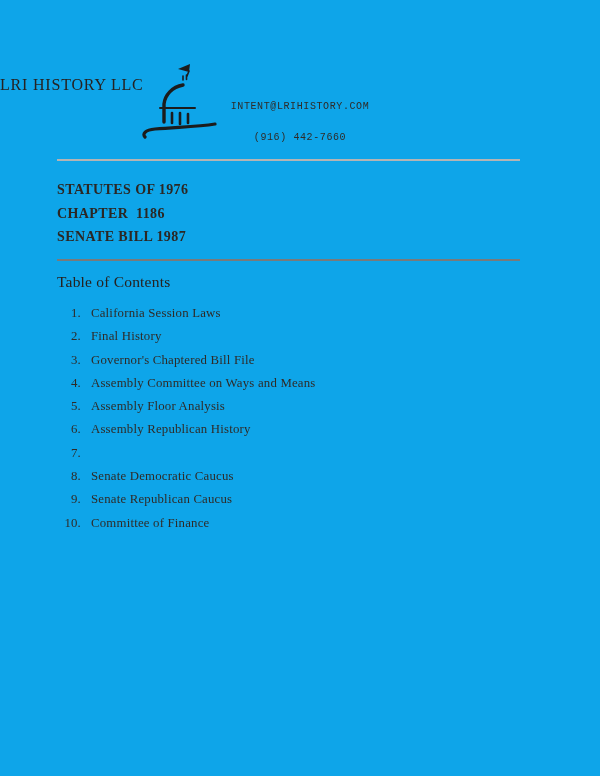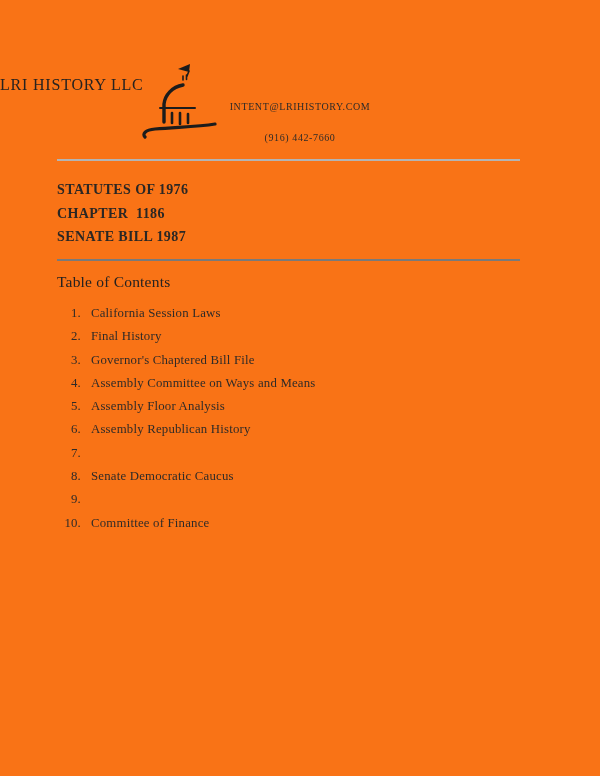--- a/index.html
+++ b/index.html
@@ -10,37 +10,38 @@
   html,body{margin:0;padding:0;}
   body{
     background:#888;
     font-family:"Liberation Serif","DejaVu Serif",serif;
     -webkit-font-smoothing:antialiased;
   }
   .page{
     position:relative;
     width:600px;height:776px;
     margin:0 auto;
-    background:#f97316;
+    background:#0ea5e9;
     color:var(--text-color);
     overflow:hidden;
   }
   
   .logo{
     position:absolute;left:137px;top:59px;width:80px;height:80px;
   }
   .company{
     position:absolute;left:0;width:600px;top:76px;
     font-size:16px;letter-spacing:0.8px;line-height:18px;
     color:#262220;
   }
   .lh-line{
     position:absolute;left:0;width:600px;text-align:center;
     font-size:10px;letter-spacing:0.6px;line-height:12px;
     color:#2f2b28;
+    font-family:Liberation Mono, monospace;
   }
   .lh-email{top:101px;}
   .lh-web{top:117px;}
   .lh-phone{top:132px;}
   
   .rule{position:absolute;left:57px;width:463px;}
   .rule-1{top:159px;height:2px;background:var(--rule-light);}
   .rule-2{top:259px;height:1.5px;background:var(--rule-dark);}
   
   .ref-block{
@@ -148,20 +149,21 @@
     <span class="toc-num">7.</span>
   </div>
 
   <div class="toc-row">
     <span class="toc-num">8.</span>
     <span class="toc-label">Senate Democratic Caucus</span>
   </div>
 
   <div class="toc-row">
     <span class="toc-num">9.</span>
+    <span class="toc-label">Senate Republican Caucus</span>
   </div>
 
   <div class="toc-row">
     <span class="toc-num">10.</span>
     <span class="toc-label">Committee of Finance</span>
   </div>
 </div>
 
 </div>
 

